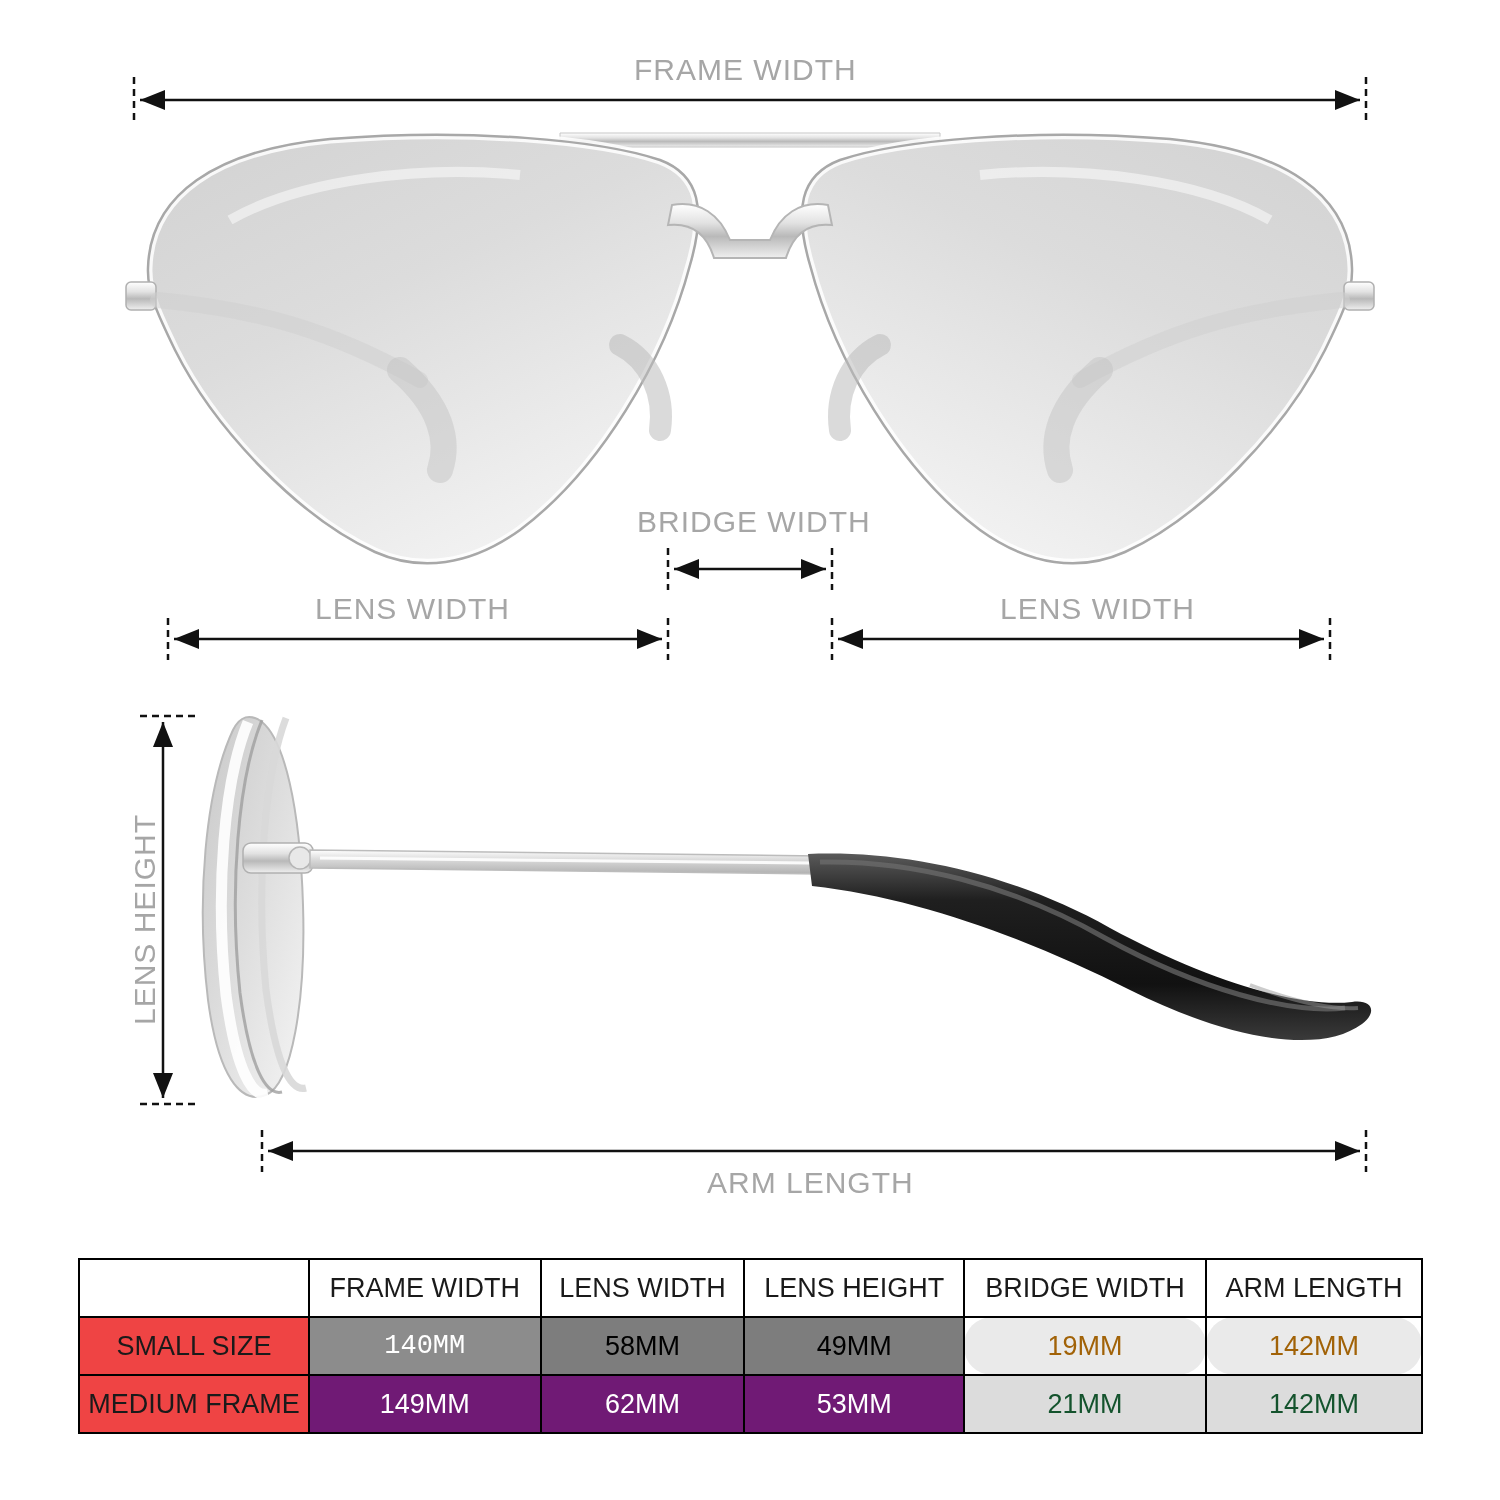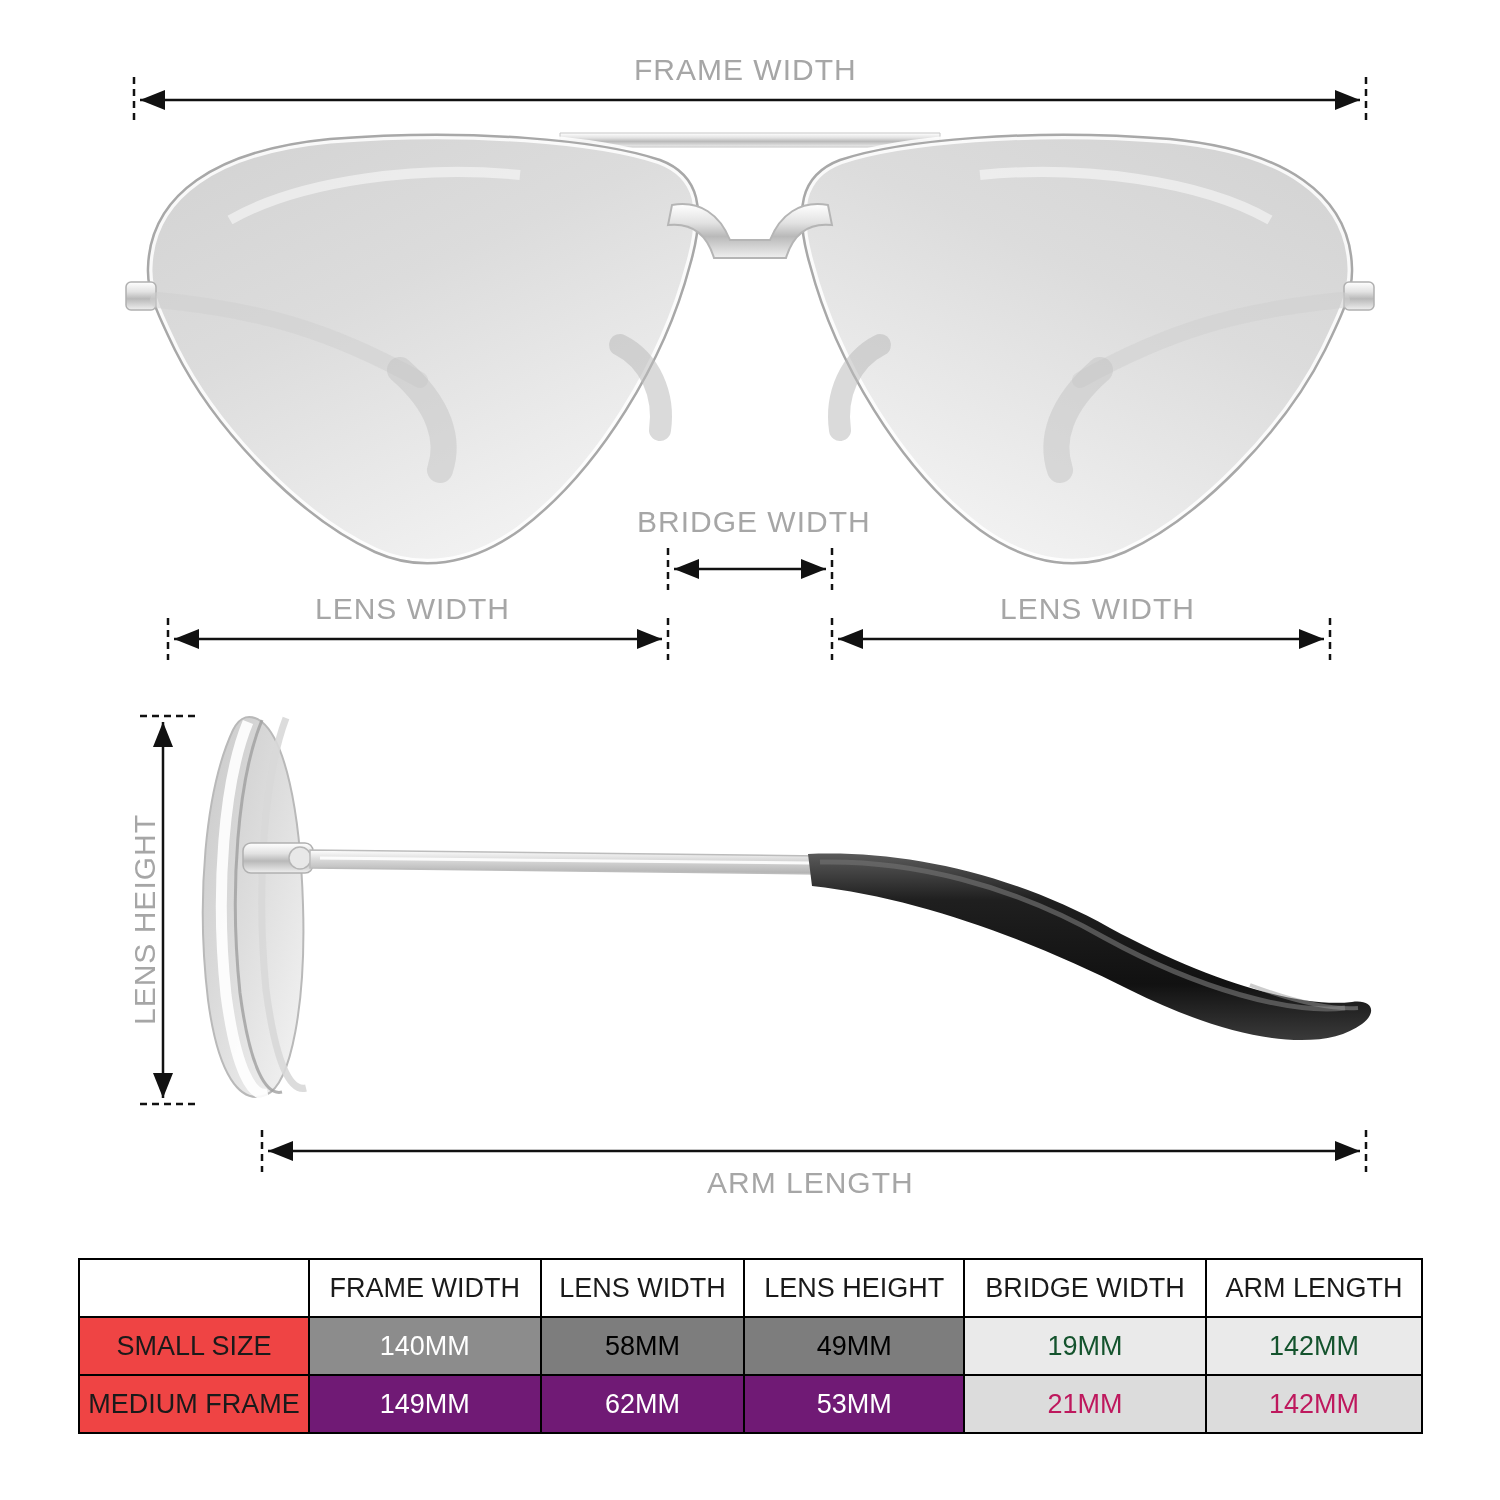--- a/index.html
+++ b/index.html
@@ -51,25 +51,25 @@
   }
   .size-table th {
     background: #ffffff;
     font-size: 27px;
   }
   .size-table td.rowhead {
     background: #ef4444;
     text-align: center;
     width: 220px;
   }
-  .cell-sm-dark { background: #8c8c8c; color: #ffffff; }
+  .cell-sm-dark { background: #8c8c8c; color: #ffffff; font-family: Liberation Mono, monospace; }
   .cell-sm-mid  { background: #7d7d7d; color: #000000; }
-  .cell-sm-light{ background: #eaeaea; color: #14532d; }
+  .cell-sm-light{ background: #eaeaea; color: #a16207; border-radius: 28px; }
   .cell-md-dark { background: #701a75; color: #ffffff; }
-  .cell-md-light{ background: #dcdcdc; color: #be185d; }
+  .cell-md-light{ background: #dcdcdc; color: #14532d; }
   svg { display: block; }
   .arrow-line { stroke: #111111; stroke-width: 2.5; }
   .tick { stroke: #111111; stroke-width: 2.5; stroke-dasharray: 7 5; }
 </style>
 </head>
 <body>
 
 <div class="stage">
 
   <svg width="1500" height="1240" viewBox="0 0 1500 1240" style="position:absolute;left:0;top:0;">

